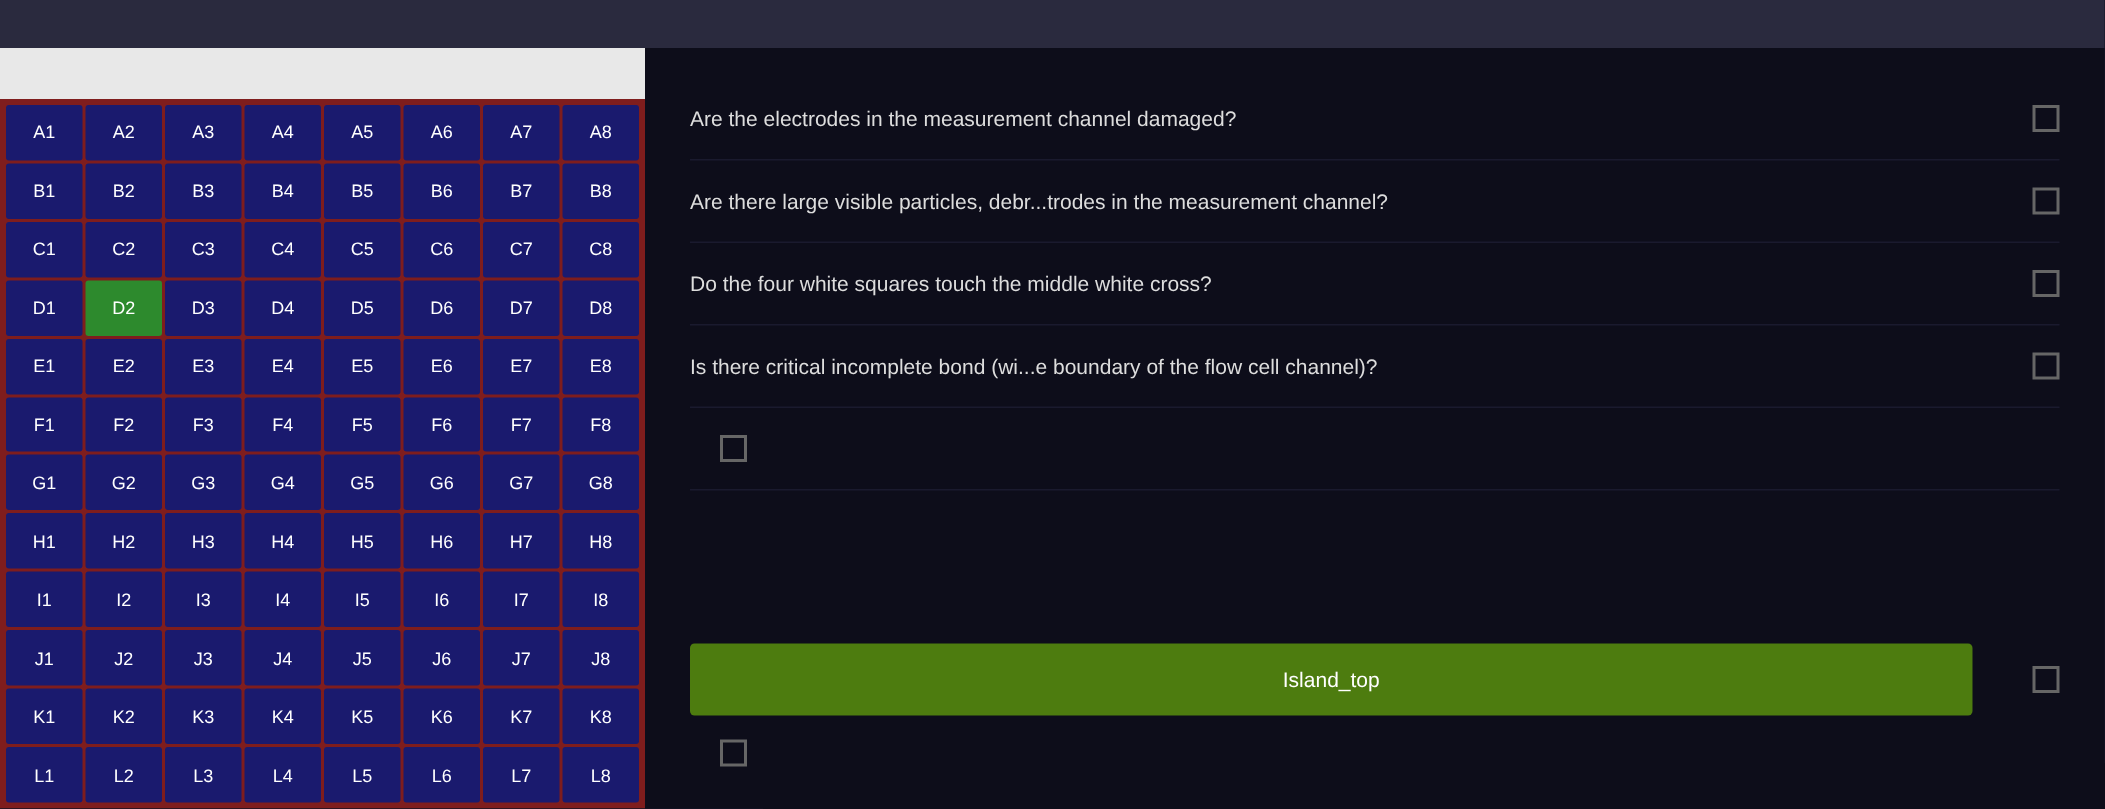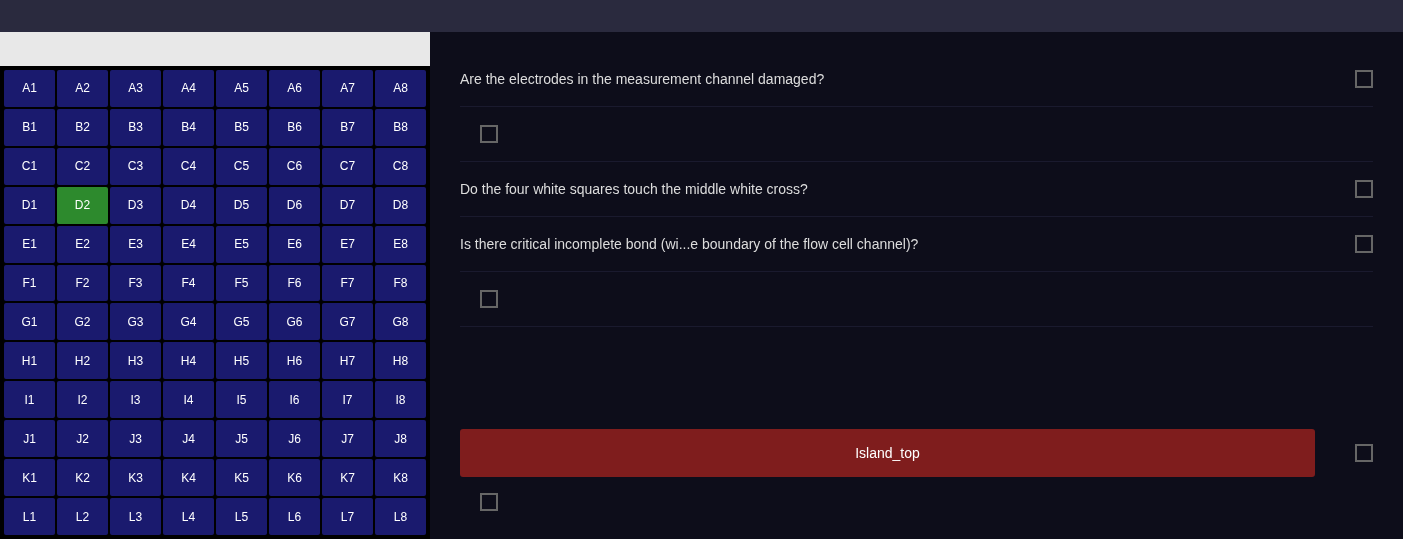--- a/index.html
+++ b/index.html
@@ -46,21 +46,21 @@
       justify-content: center;
     }
     .main-content {
       display: flex;
       flex: 1;
       overflow: hidden;
     }
     
     .left-panel {
       width: 430px;
-      background: #000000;
+      background: #7f1d1d;
       display: flex;
       flex-direction: column;
       flex-shrink: 0;
     }
     .search-bar {
       background: #e8e8e8;
       color: #000;
       padding: 6px 10px;
       font-size: 14px;
       height: 34px;
@@ -122,21 +122,21 @@
       margin-left: 20px;
     }
     .button-row {
       display: flex;
       align-items: center;
       justify-content: space-between;
       padding: 8px 0;
     }
     .option-button {
       flex: 1;
-      background: #7f1d1d;
+      background: #4d7c0f;
       color: #fff;
       border: none;
       padding: 16px;
       font-size: 14px;
       cursor: pointer;
       text-align: center;
       border-radius: 3px;
       margin-right: 20px;
     }
   </style>
@@ -256,20 +256,21 @@
         <div class="grid-cell">L8</div>
       </div>
   </div>
 
   <div class="right-panel" id="right-panel">
   <div class="question-row">
         <span class="question-text">Are the electrodes in the measurement channel damaged?</span>
         <div class="checkbox"></div>
       </div>
       <div class="question-row">
+        <span class="question-text">Are there large visible particles, debr...trodes in the measurement channel?</span>
         <div class="checkbox"></div>
       </div>
       <div class="question-row">
         <span class="question-text">Do the four white squares touch the middle white cross?</span>
         <div class="checkbox"></div>
       </div>
       <div class="question-row">
         <span class="question-text">Is there critical incomplete bond (wi...e boundary of the flow cell channel)?</span>
         <div class="checkbox"></div>
       </div>

